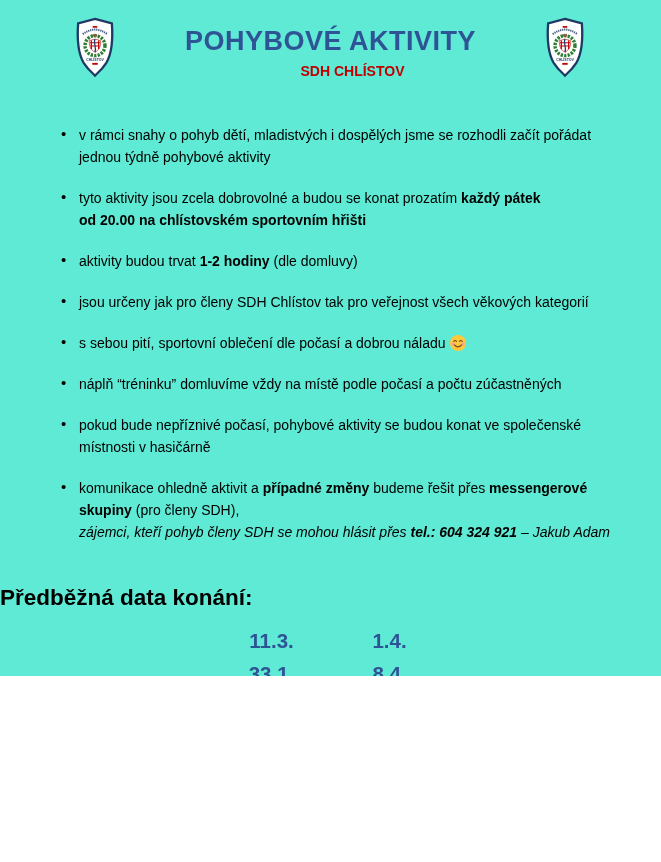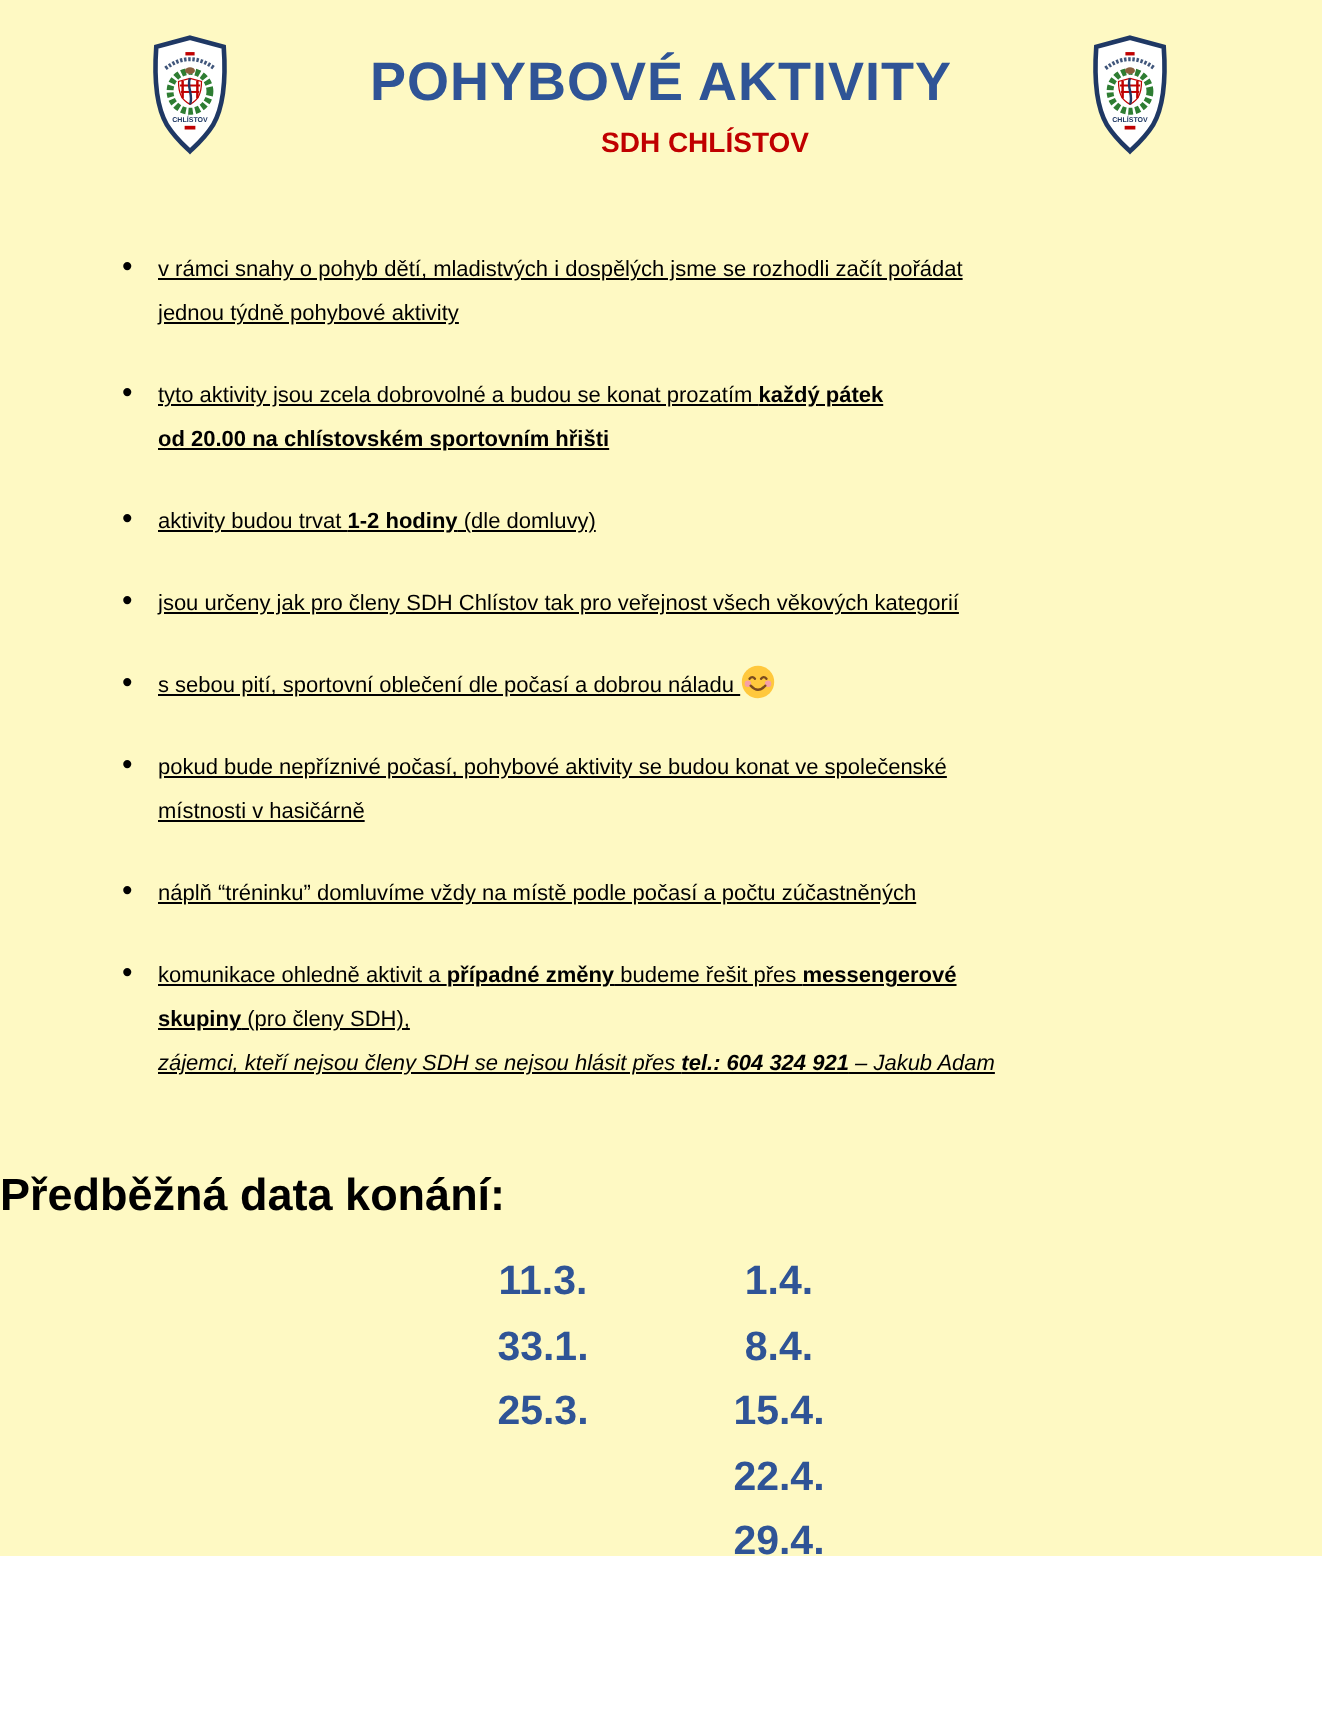--- a/index.html
+++ b/index.html
@@ -1,28 +1,28 @@
 <!DOCTYPE html>
 <html><head>
 <meta charset="utf-8">
 <style>
   html,body{margin:0;padding:0;background:#ffffff;}
   body{width:661px;height:862px;font-family:"Liberation Sans",sans-serif;color:#000;}
-  .page{position:relative;width:661px;height:778px;overflow:hidden;background:#fef9c3;}
+  .page{position:relative;width:661px;height:676px;overflow:hidden;background:#5eead4;}
 
   .header{position:relative;height:92px;}
   .logo{position:absolute;top:12px;width:46px;height:75px;}
   .logo.left{left:72px;}
   .logo.right{left:542px;}
   .title{margin:0;padding-top:26px;text-align:center;color:#2F5496;
          font-size:27px;font-weight:bold;letter-spacing:.5px;}
   .subtitle{margin:6px 0 0;text-align:center;color:#C00000;font-size:14px;font-weight:bold;padding-left:44px;}
 
   ul.bullets{margin:32px 48px 0 60px;padding:0;list-style:none;
-             font-size:11px;line-height:22px;text-decoration:underline;}
+             font-size:14px;line-height:22px;}
   ul.bullets li{position:relative;padding-left:19px;margin-bottom:19px;}
   ul.bullets li::before{content:"\2022";position:absolute;left:1px;top:-1px;font-size:15px;}
   .b{font-weight:bold;}
   .i{font-style:italic;}
   .emoji{display:inline-block;}
   .emoji svg{vertical-align:-4px;}
 
   .dates-heading{margin:42px 0 0;text-align:left;color:#000;
                  font-size:22.5px;font-weight:bold;}
   .dates{display:flex;justify-content:center;gap:56px;margin-top:14px;
@@ -79,23 +79,23 @@
       <li><span>aktivity budou trvat </span><span class="b">1-2 hodiny</span><span> (dle domluvy)</span></li>
       <li><span>jsou určeny jak pro členy SDH Chlístov tak pro veřejnost všech věkových kategorií</span></li>
       <li><span>s sebou pití, sportovní oblečení dle počasí a dobrou náladu </span><span class="emoji"><svg viewBox="0 0 20 20" width="18" height="18">
             <circle cx="10" cy="10" r="9" fill="#FFC83D"></circle>
             <path d="M5.3 8.2 Q6.8 6.3 8.3 8.2" stroke="#7A4A1F" stroke-width="1.3" fill="none" stroke-linecap="round"></path>
             <path d="M11.7 8.2 Q13.2 6.3 14.7 8.2" stroke="#7A4A1F" stroke-width="1.3" fill="none" stroke-linecap="round"></path>
             <circle cx="4.4" cy="11" r="1.8" fill="#F599B9" opacity="0.85"></circle>
             <circle cx="15.6" cy="11" r="1.8" fill="#F599B9" opacity="0.85"></circle>
             <path d="M6 12.1 Q10 16.6 14 12.1" stroke="#7A4A1F" stroke-width="1.4" fill="none" stroke-linecap="round"></path>
           </svg></span></li>
+      <li><span>náplň “tréninku” domluvíme vždy na místě podle počasí a počtu zúčastněných</span></li>
       <li><span>pokud bude nepříznivé počasí, pohybové aktivity se budou konat ve společenské</span><br><span>místnosti v hasičárně</span></li>
-      <li><span>náplň “tréninku” domluvíme vždy na místě podle počasí a počtu zúčastněných</span></li>
-      <li><span>komunikace ohledně aktivit a </span><span class="b">případné změny</span><span> budeme řešit přes </span><span class="b">messengerové</span><br><span class="b">skupiny</span><span> (pro členy SDH),</span><br><span class="i">zájemci, kteří nejsou členy SDH se nejsou hlásit přes </span><span class="b i">tel.: 604 324 921</span><span class="i"> – Jakub Adam</span></li>
+      <li><span>komunikace ohledně aktivit a </span><span class="b">případné změny</span><span> budeme řešit přes </span><span class="b">messengerové</span><br><span class="b">skupiny</span><span> (pro členy SDH),</span><br><span class="i">zájemci, kteří pohyb členy SDH se mohou hlásit přes </span><span class="b i">tel.: 604 324 921</span><span class="i"> – Jakub Adam</span></li>
     </ul>
 
   <h2 class="dates-heading">Předběžná data konání:</h2>
 
   <div class="dates" style="color: rgb(47, 84, 150);">
       <div class="date-col">
         <div class="date-item">11.3.</div>
         <div class="date-item">33.1.</div>
         <div class="date-item">25.3.</div>
       </div>

